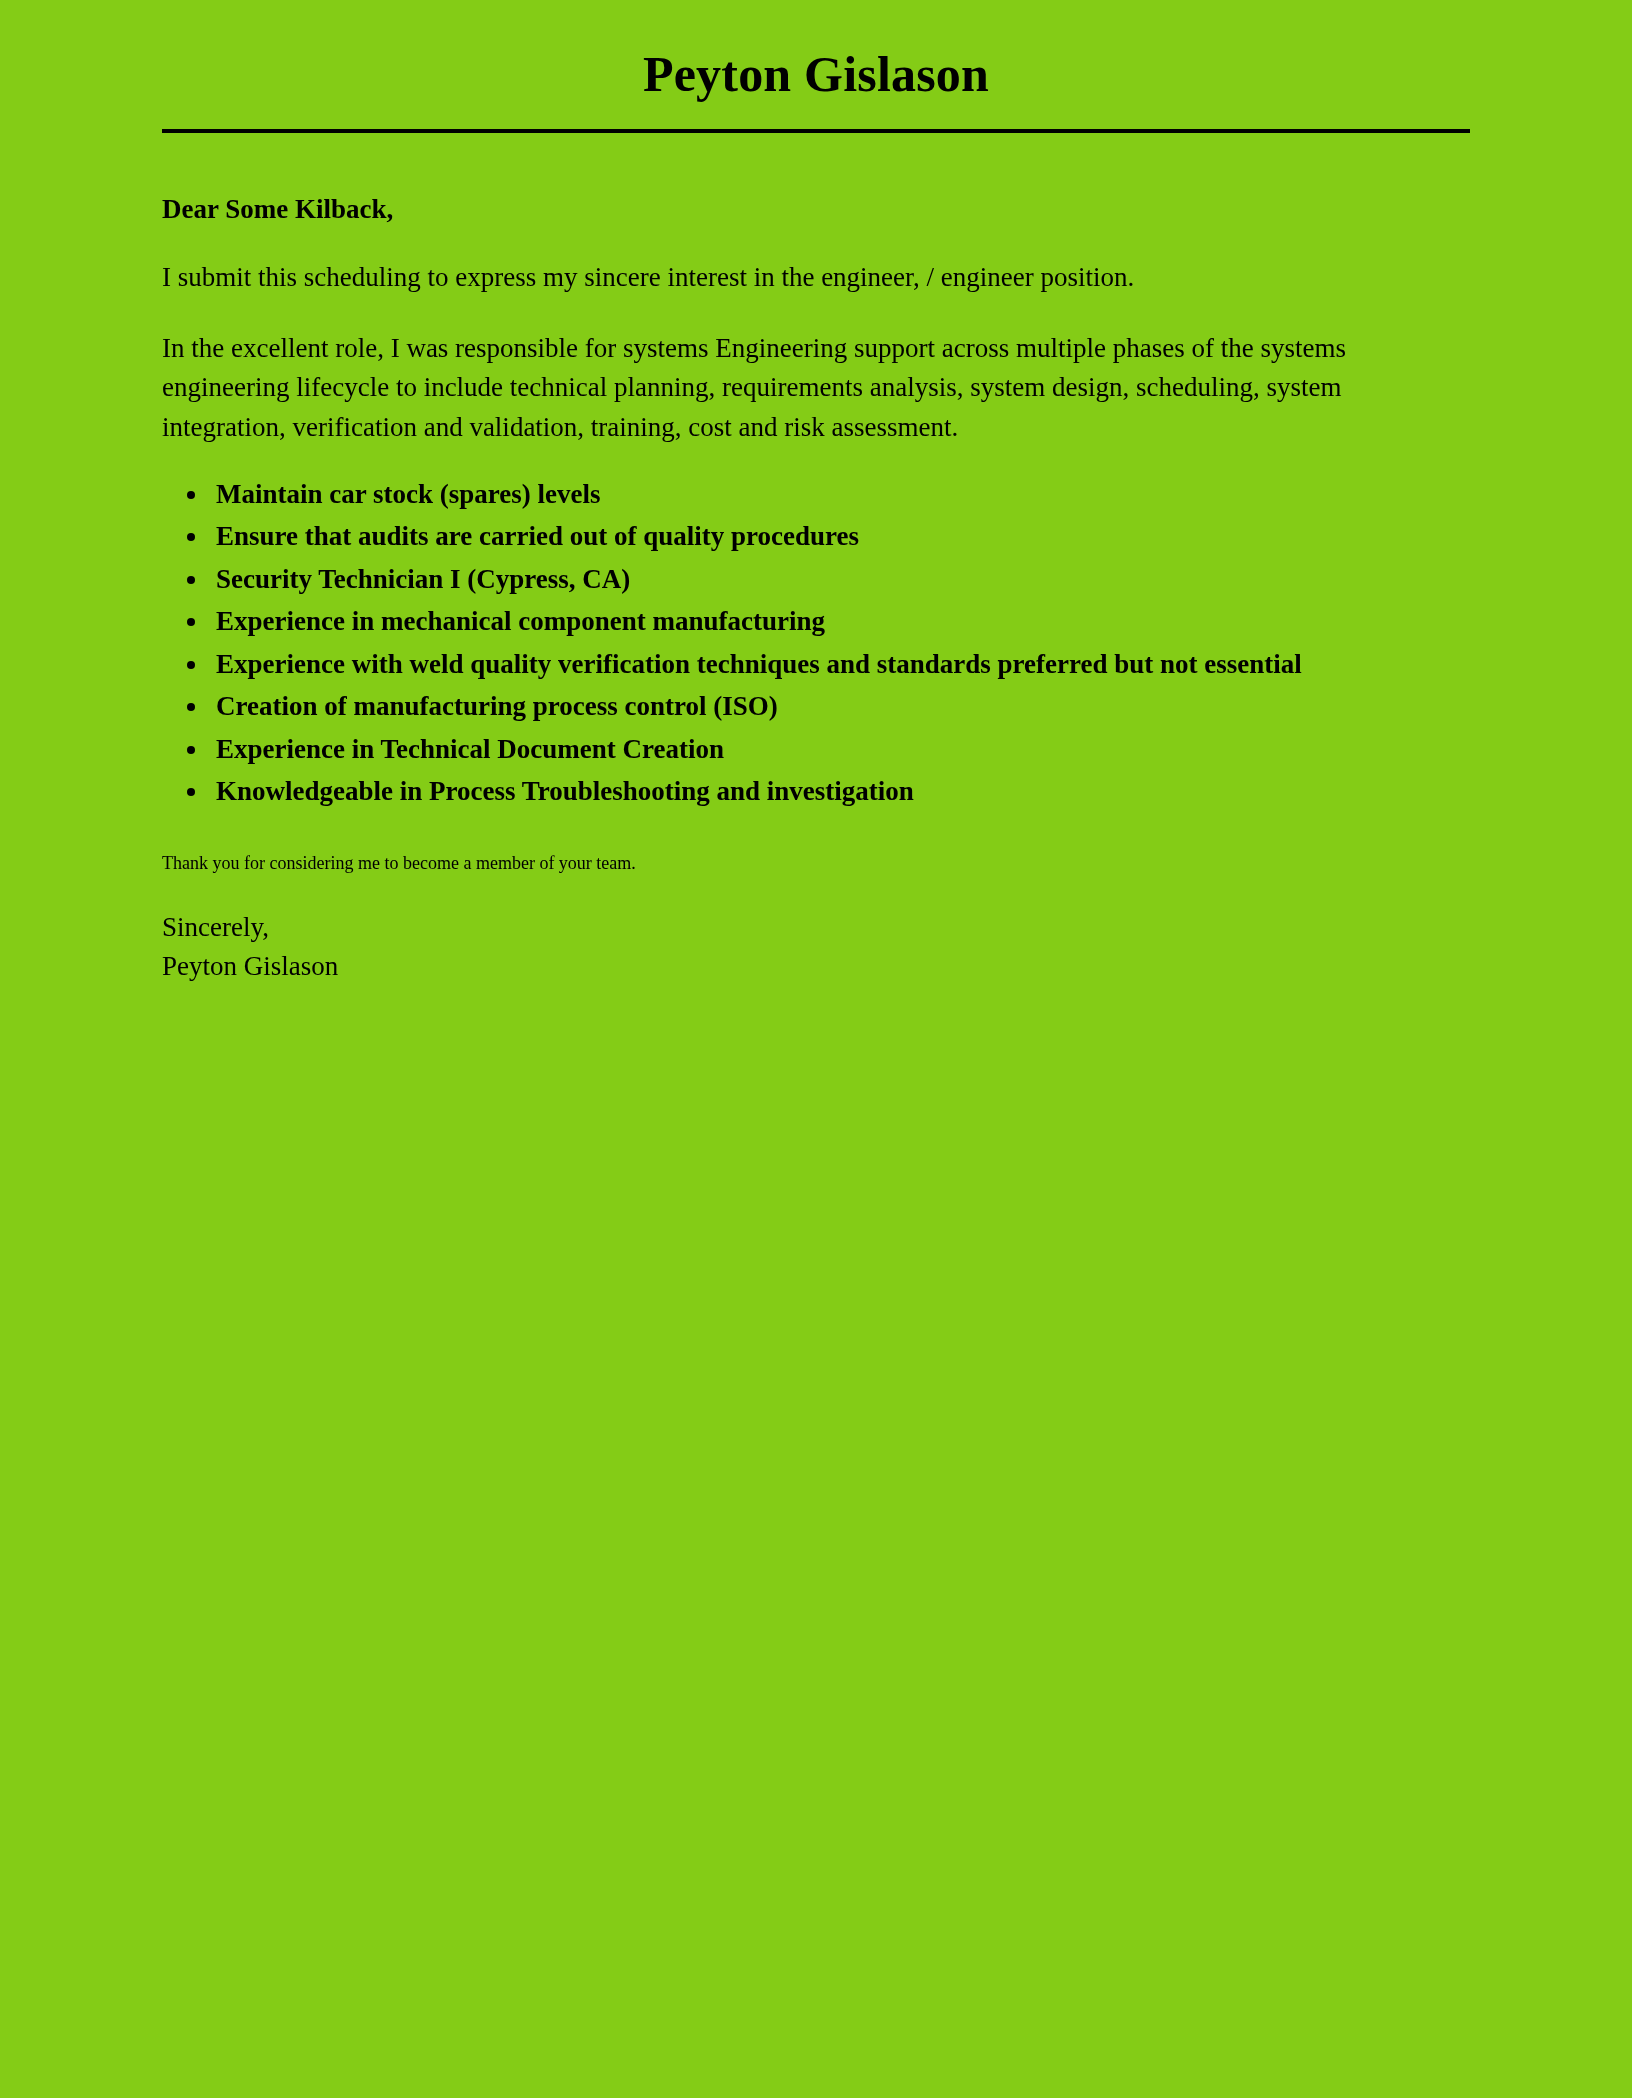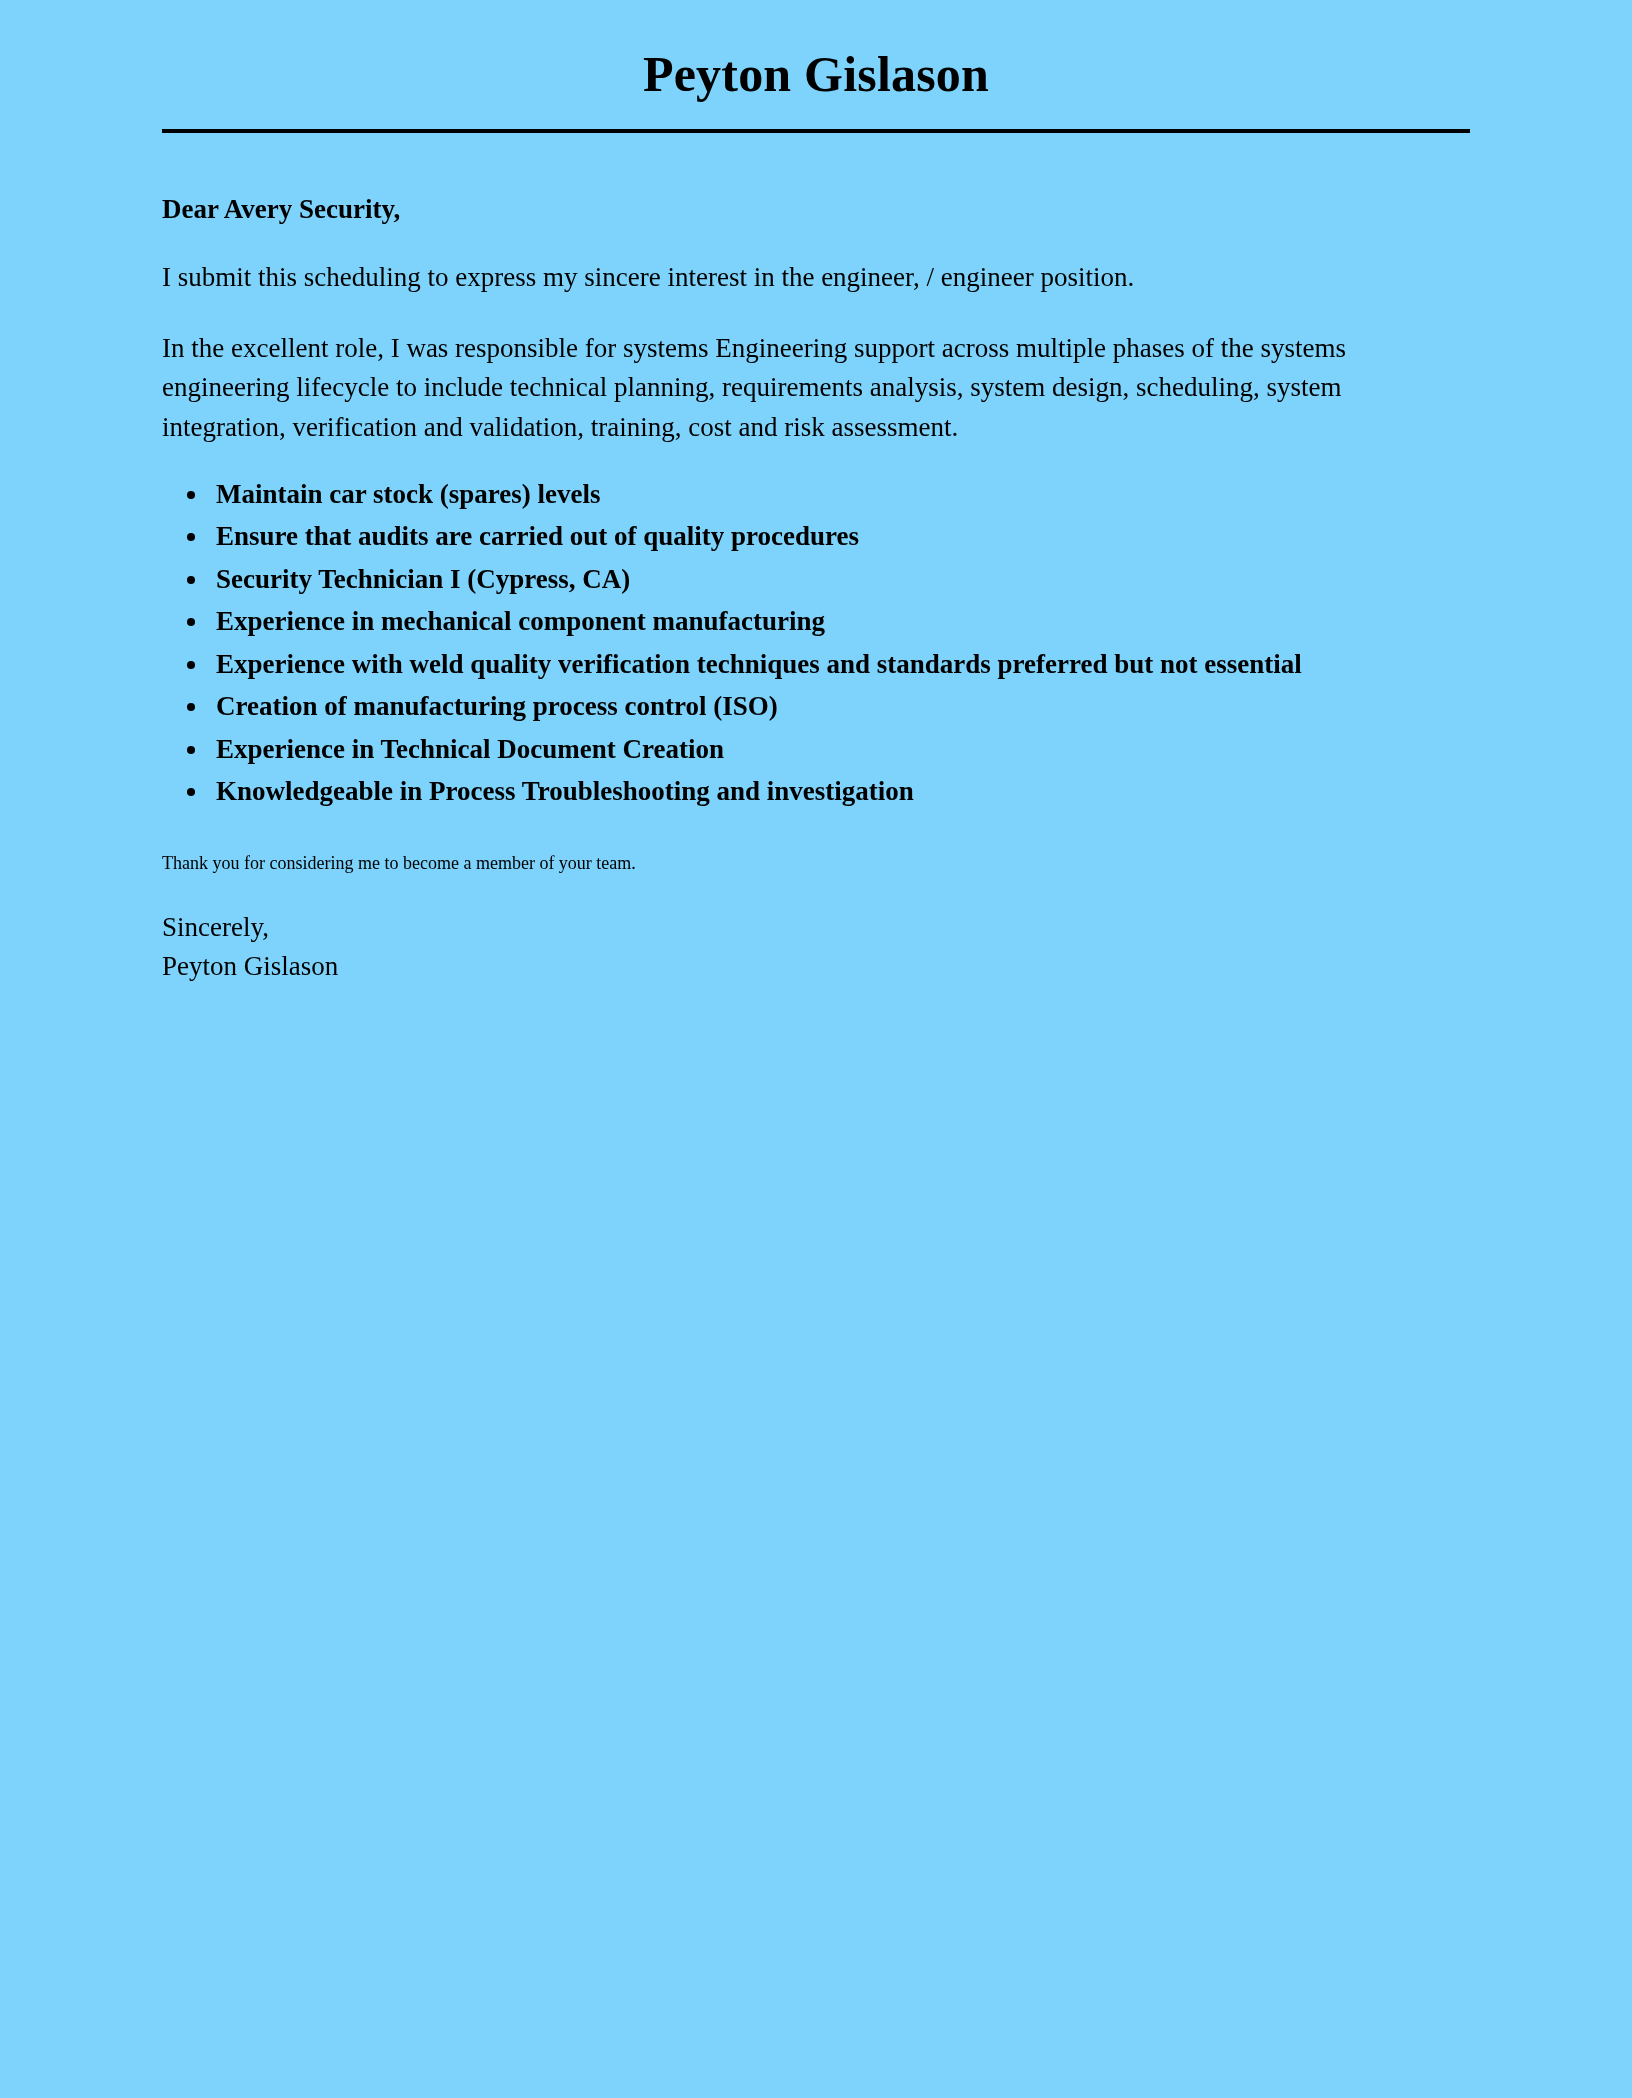--- a/index.html
+++ b/index.html
@@ -11,21 +11,21 @@
     width: 1632px;
     height: 2098px;
     font-family: "Liberation Serif", "DejaVu Serif", serif;
     color: #000000;
     -webkit-font-smoothing: antialiased;
   }
   .page {
     position: relative;
     width: 1632px;
     height: 2098px;
-    background: #7dd3fc;
+    background: #84cc16;
     box-sizing: border-box;
   }
 
   
   .letterhead {
     padding-top: 46px;
   }
   .name-title {
     text-align: center;
     font-size: 50px;
@@ -100,21 +100,21 @@
 
 <div class="page">
 
   <div class="letterhead">
     <h1 class="name-title">Peyton Gislason</h1>
     <div class="header-rule"></div>
   </div>
 
   <div class="letter-body">
 
-    <p class="salutation">Dear Avery Security,</p>
+    <p class="salutation">Dear Some Kilback,</p>
 
     <p class="para">I submit this scheduling to express my sincere interest in the engineer, / engineer position.</p>
 
     <p class="para">In the excellent role, I was responsible for systems Engineering support across multiple phases of the systems engineering lifecycle to include technical planning, requirements analysis, system design, scheduling, system integration, verification and validation, training, cost and risk assessment.</p>
 
 
     <ul class="req-list">
       <li>Maintain car stock (spares) levels</li>
       <li>Ensure that audits are carried out of quality procedures</li>
       <li>Security Technician I (Cypress, CA)</li>

